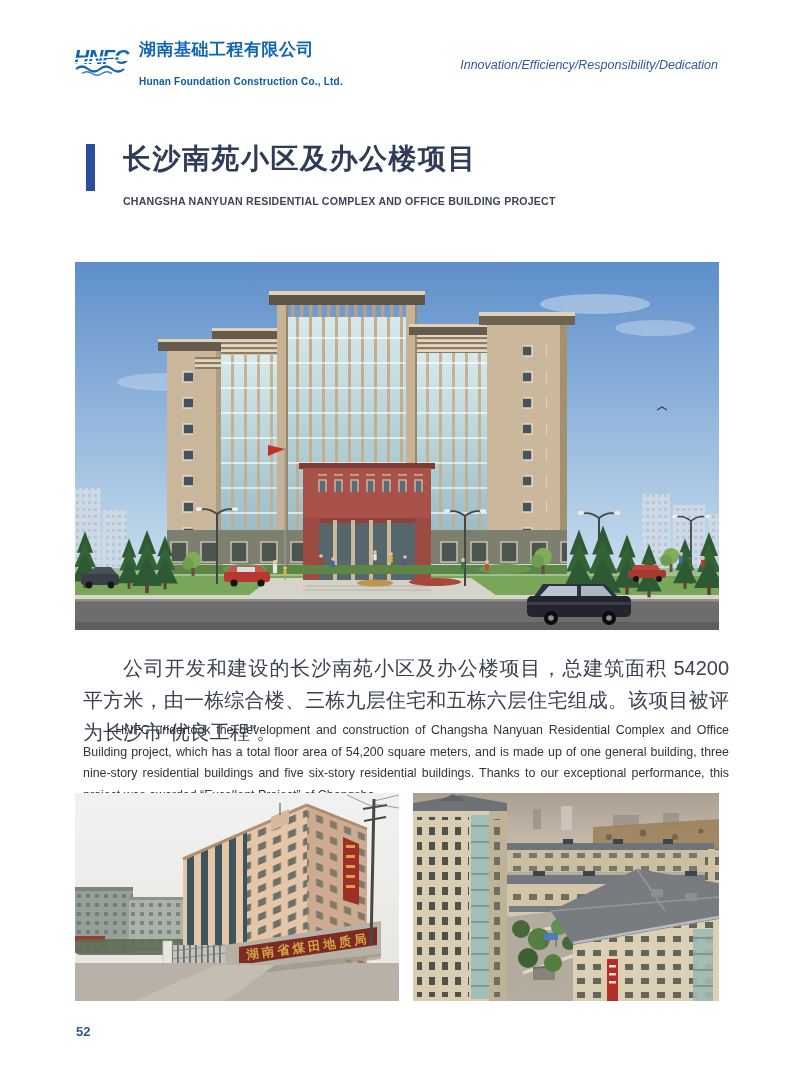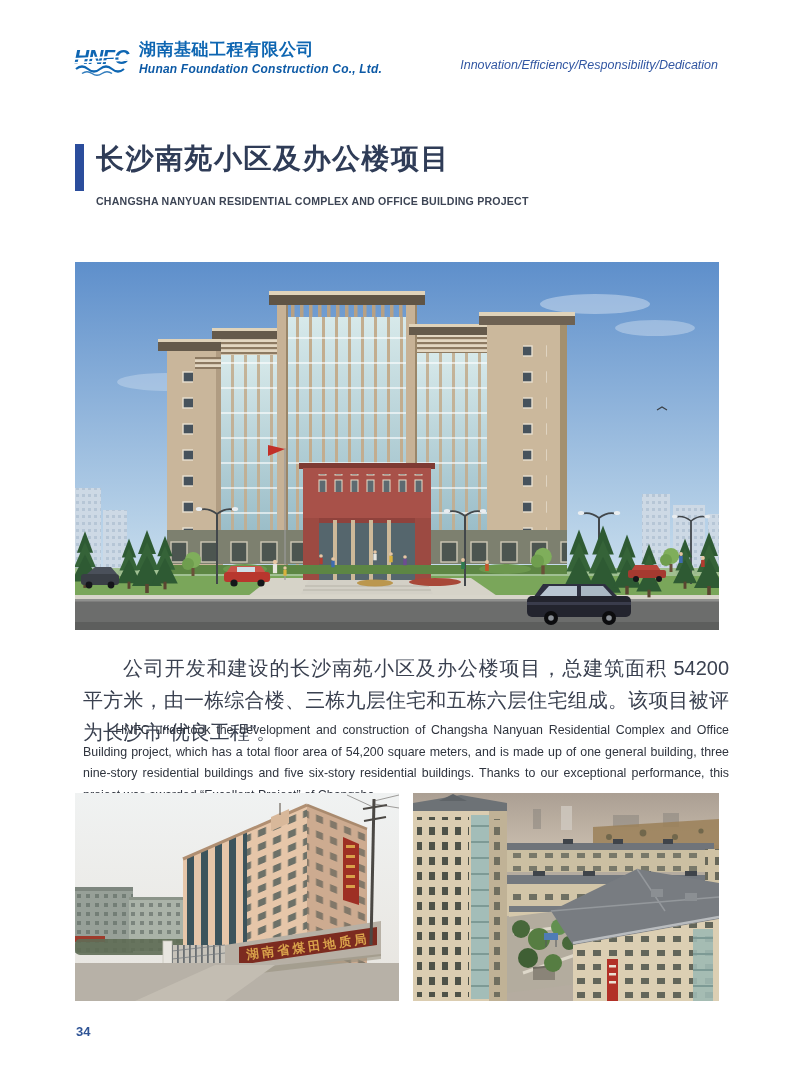--- a/index.html
+++ b/index.html
@@ -3,25 +3,25 @@
 <meta charset="utf-8">
 <style>
   html,body{margin:0;padding:0;background:#fbfbfb;}
   #page{position:relative;width:794px;height:1077px;margin:0 auto;background:#ffffff;
         font-family:"Liberation Sans",sans-serif;overflow:hidden;}
 
   
   .logo{position:absolute;left:74px;top:40px;display:flex;align-items:flex-start;gap:7px;}
   .logo-mark svg{display:block;}
   .logo-cn{font-size:17px;font-weight:bold;color:#0e66b2;letter-spacing:.5px;line-height:1.15;}
-  .logo-en{font-size:12px;font-weight:bold;color:#0d5aa6;margin-top:2px;letter-spacing:.2px;font-style:italic;}
+  .logo-en{font-size:10px;font-weight:bold;color:#0d5aa6;margin-top:16px;letter-spacing:.2px;}
   .tagline{position:absolute;right:76px;top:58px;font-size:12.5px;color:#3156a2;font-style:italic;}
 
   
-  .title-block{position:absolute;left:75px;top:144px;display:flex;gap:12px;}
+  .title-block{position:absolute;left:86px;top:144px;display:flex;gap:28px;}
   .accent-bar{width:9px;height:47px;background:#2b4d9c;flex:none;}
   .title-cn{font-size:28px;font-weight:bold;color:#2f3c57;letter-spacing:1.5px;line-height:1.1;margin:0;}
   .title-en{font-size:10.6px;font-weight:bold;color:#3d4555;letter-spacing:.2px;margin:20px 0 0;}
 
   
   .hero{position:absolute;left:75px;top:262px;width:644px;height:368px;margin:0;}
   .photos{position:absolute;left:75px;top:793px;display:flex;gap:14px;}
   .photo{margin:0;}
   figure svg{display:block;}
 
@@ -518,14 +518,14 @@
             <rect x="196" y="172" width="7" height="2.5" fill="#eadfd2"></rect>
               <rect x="196" y="180" width="7" height="2.5" fill="#eadfd2"></rect>
             <rect x="196" y="188" width="7" height="2.5" fill="#eadfd2"></rect>
           </g>
         </g>
       </svg>
     </figure>
 
   </div>
 
-  <div class="pagenum">34</div>
+  <div class="pagenum">52</div>
 </div>
 
 </body></html>

